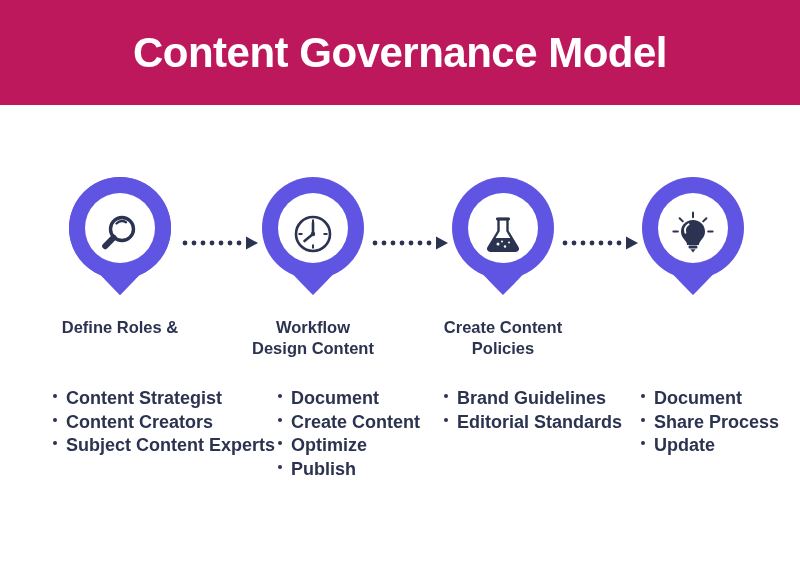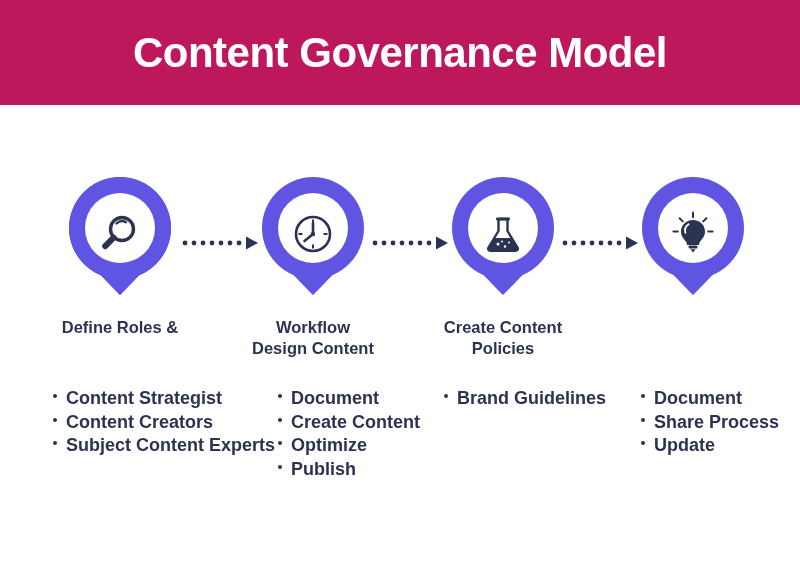--- a/index.html
+++ b/index.html
@@ -225,20 +225,21 @@
           <circle cx="30" cy="32.5" r="1" fill="#FFFFFF"></circle>
         </svg>
       </span>
     </div>
     <div class="step-heading">
       <div>Create Content</div>
       <div>Policies</div>
     </div>
     <ul class="step-list list-3">
       <li>Brand Guidelines</li>
+      <li>Editorial Standards</li>
     </ul>
   </div>
 
   <div class="step step-4">
     <div class="pin-wrap">
       <svg class="pin-svg" viewBox="0 0 118 124">
         <circle cx="59" cy="55" r="51" fill="#5F55E2"></circle>
         <path d="M59 122 C59 122 22 86 22 78 L96 78 C96 86 59 122 59 122 Z" fill="#5F55E2"></path>
         <circle cx="59" cy="55" r="35" fill="#FFFFFF"></circle>
       </svg>

